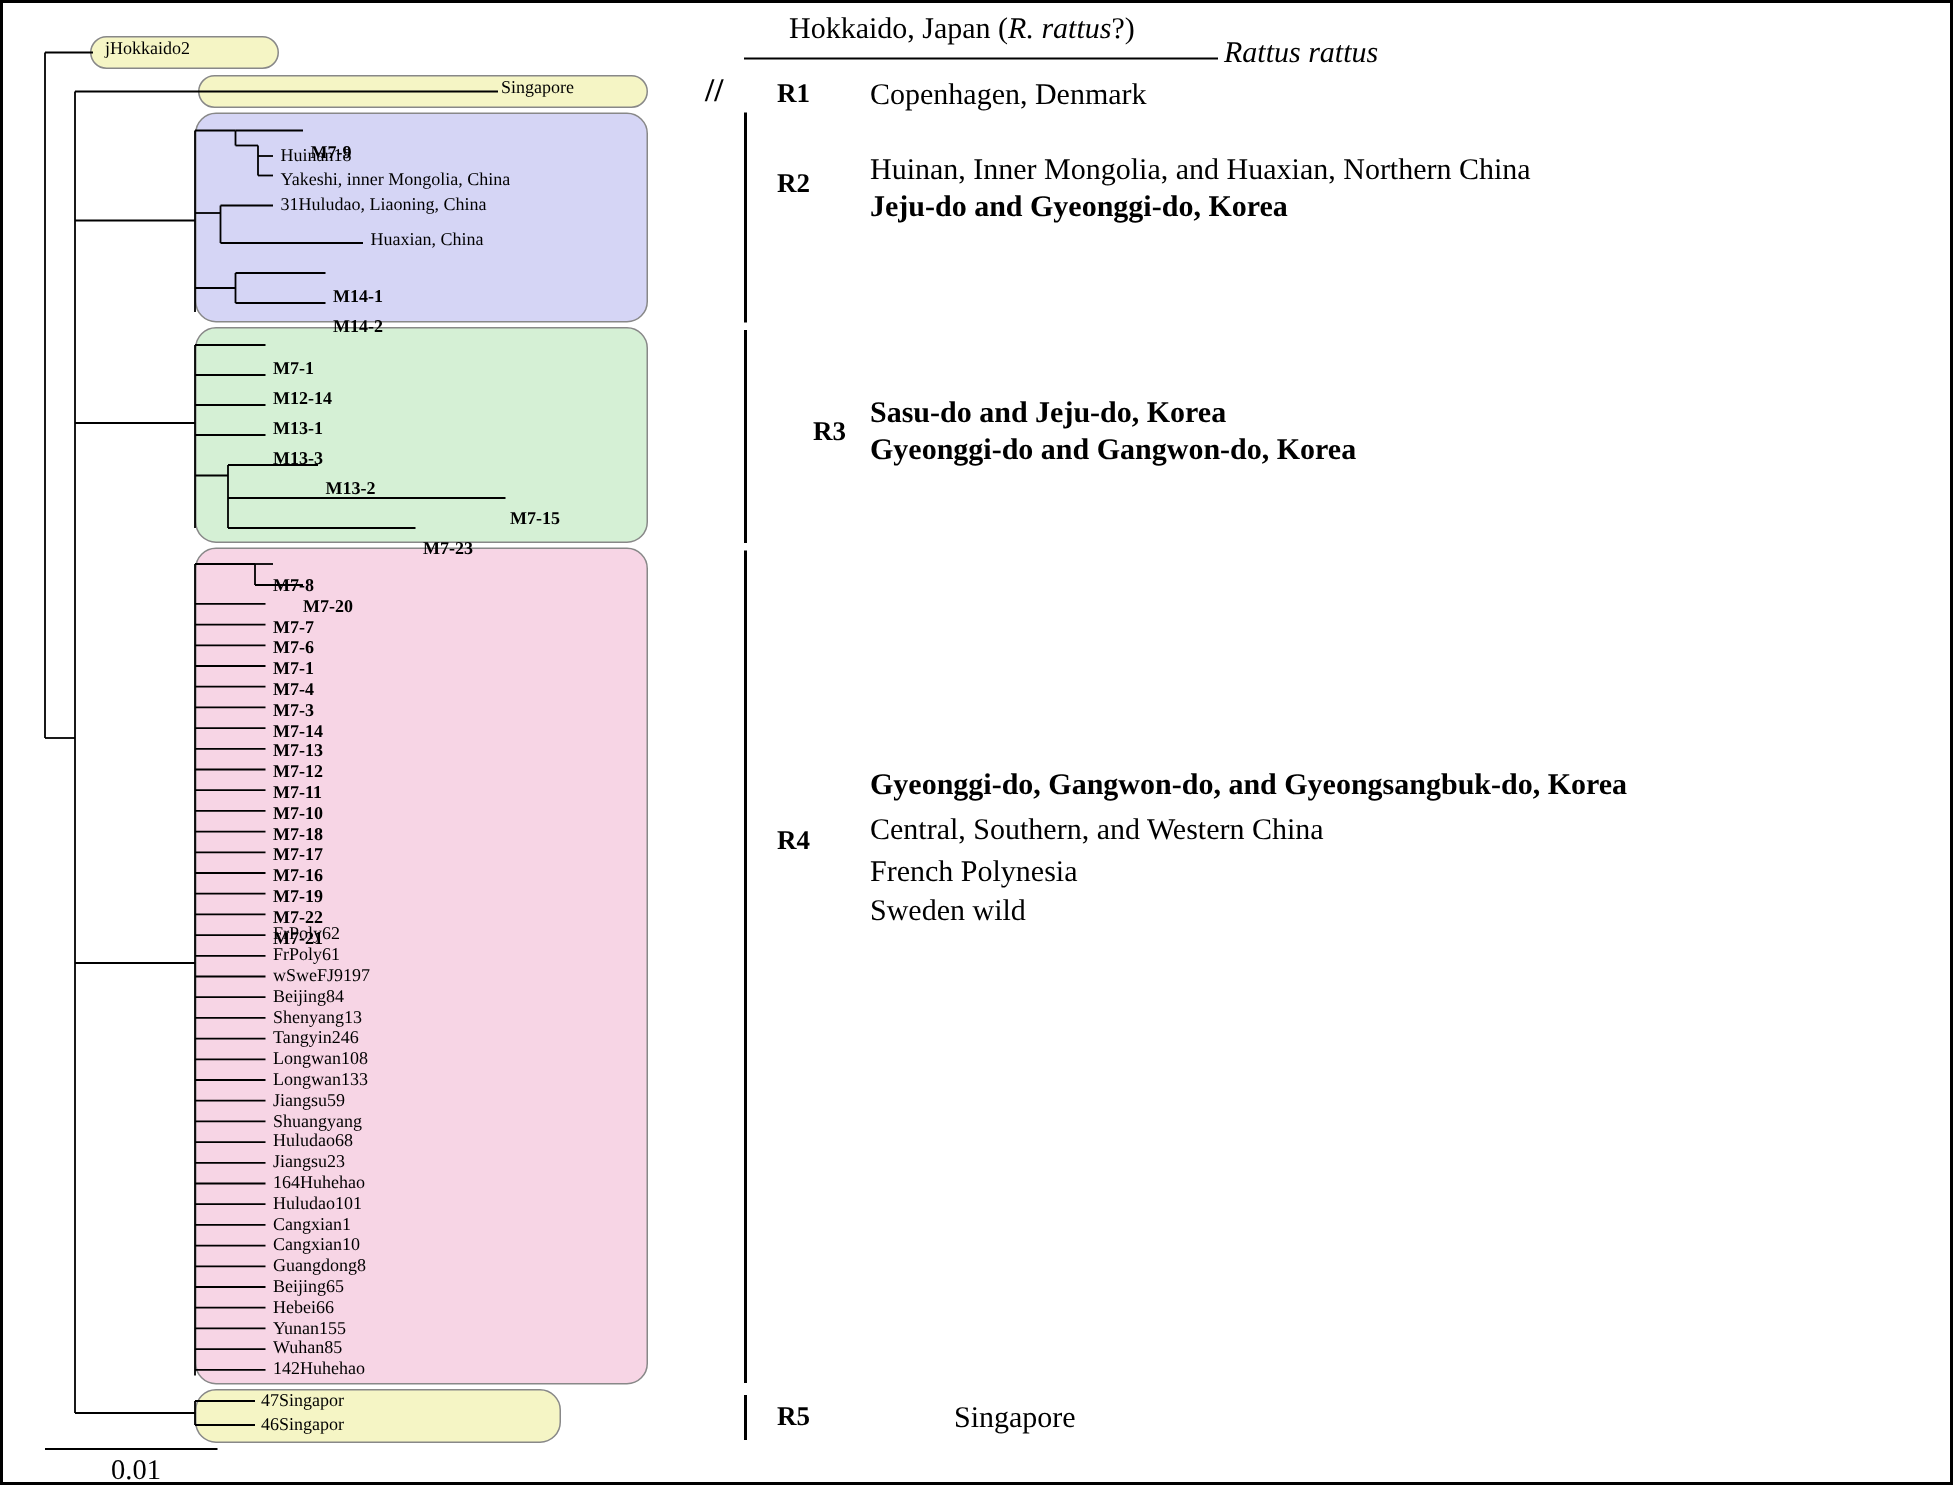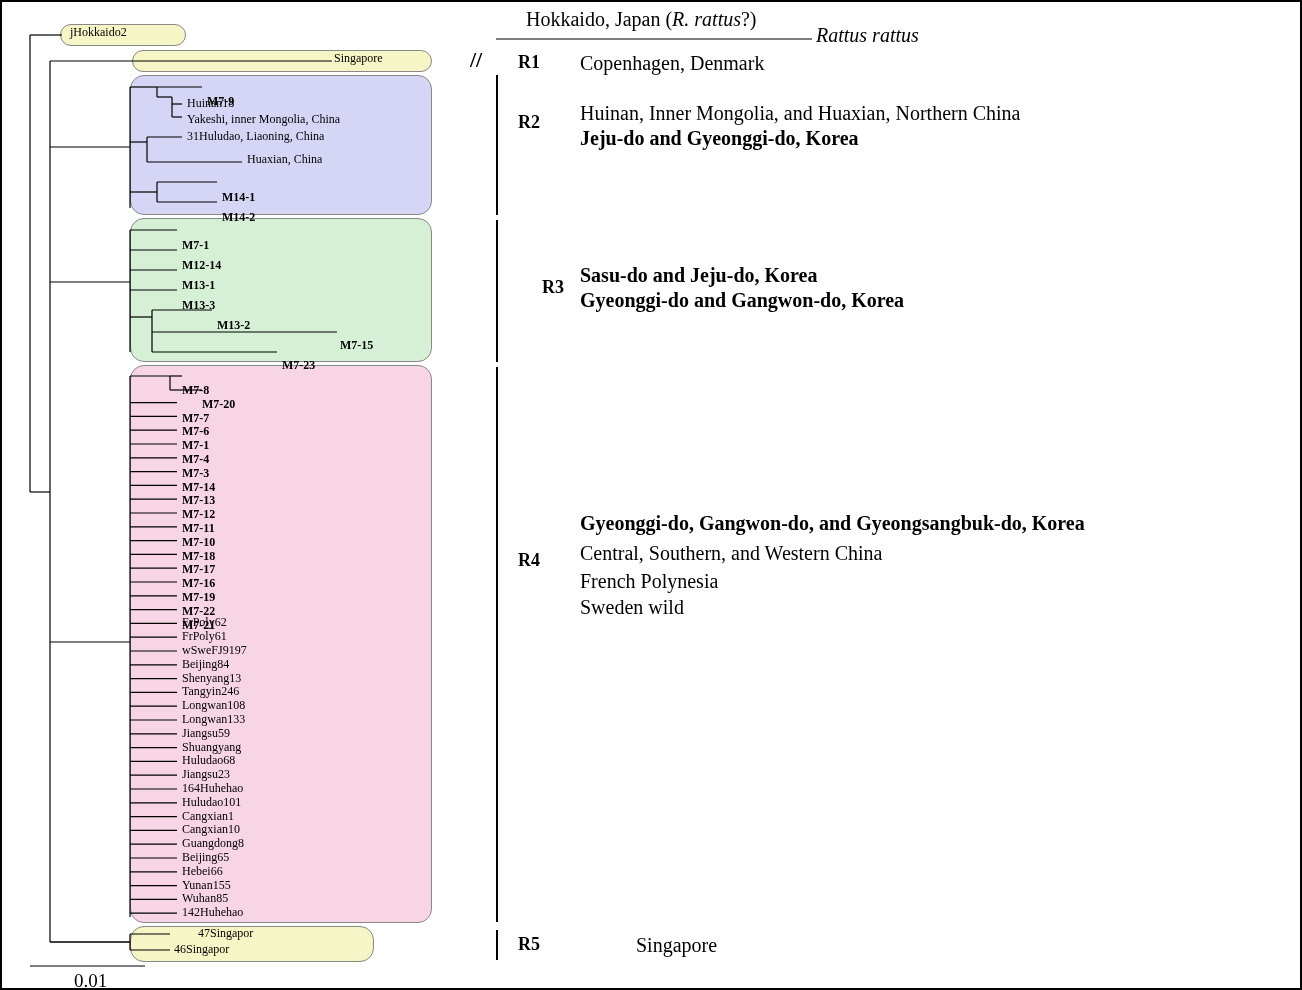--- a/index.html
+++ b/index.html
@@ -216,21 +216,21 @@
     <div class="taxon" style="left: 180px; top: 806.6px;">Cangxian1</div>
     <div class="taxon" style="left: 180px; top: 820.4px;">Cangxian10</div>
     <div class="taxon" style="left: 180px; top: 834.2px;">Guangdong8</div>
     <div class="taxon" style="left: 180px; top: 848px;">Beijing65</div>
     <div class="taxon" style="left: 180px; top: 861.8px;">Hebei66</div>
     <div class="taxon" style="left: 180px; top: 875.6px;">Yunan155</div>
     <div class="taxon" style="left: 180px; top: 889.4px;">Wuhan85</div>
     <div class="taxon" style="left: 180px; top: 903.2px;">142Huhehao</div>
   </div>
 
-<div class="taxon" style="left:172px; top:924px;margin-left:24px;">47Singapor</div>
+<div class="taxon" style="left:172px; top:924px;">47Singapor</div>
 <div class="taxon" style="left:172px; top:940px;">46Singapor</div>
 
 <div class="break" style="left:468px; top:45px;">//</div>
 
 <div class="vert-bar" style="left:494px; top:73px; height:140px;"></div>
 <div class="vert-bar" style="left:494px; top:218px; height:142px;"></div>
 <div class="vert-bar" style="left:494px; top:365px; height:555px;"></div>
 <div class="vert-bar" style="left:494px; top:928px; height:30px;"></div>
 
 <div class="clade-label" style="left:516px; top:50px;">R1</div>

